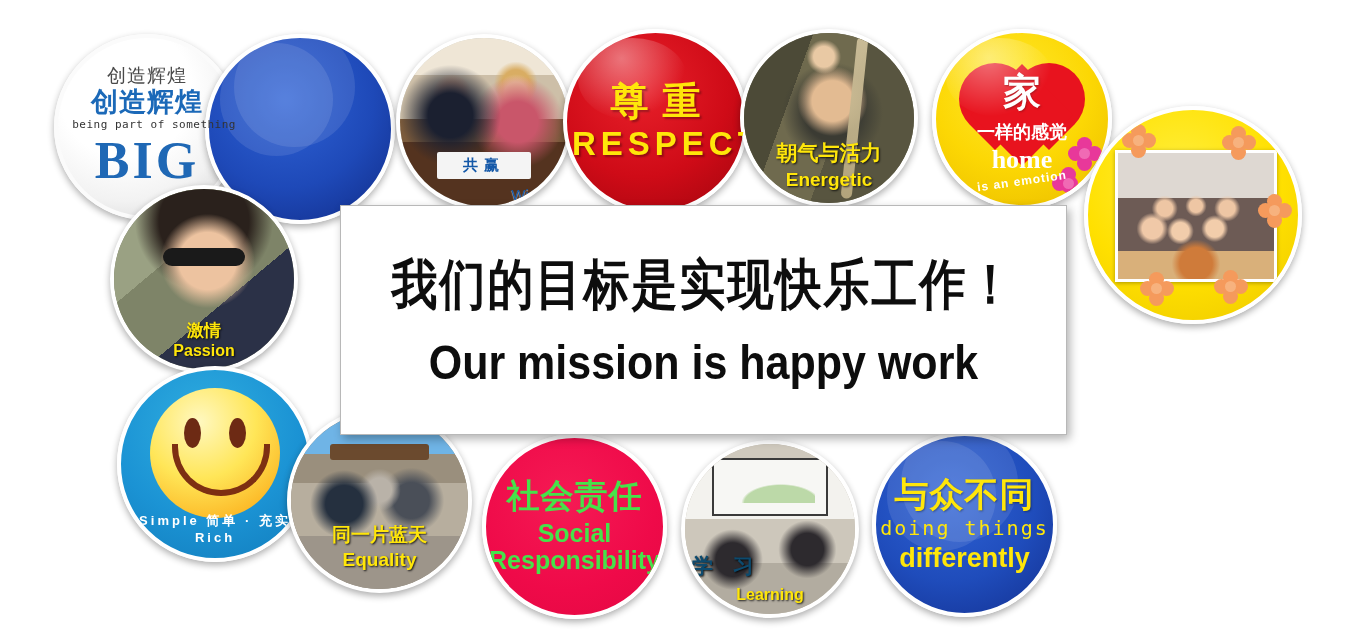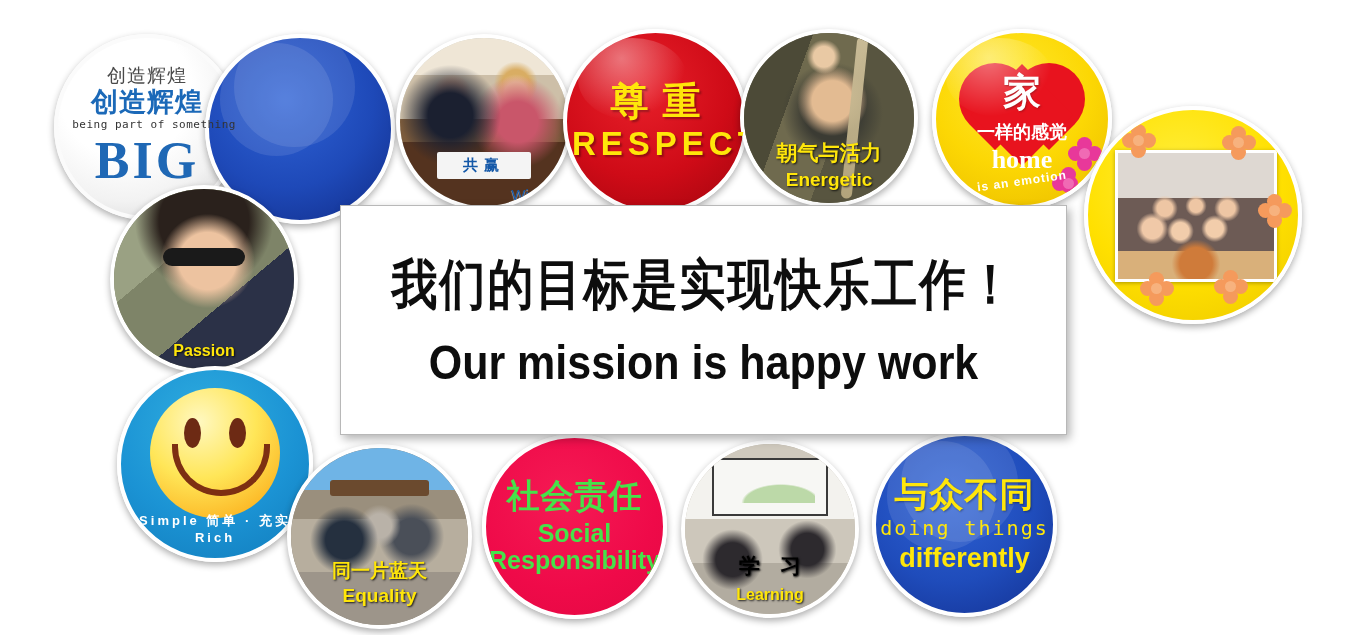--- a/index.html
+++ b/index.html
@@ -167,21 +167,21 @@
          width:130px;height:130px;border-radius:50%;
          background:radial-gradient(circle at 38% 26%,#fff8c0 0%,#ffe658 45%,#fcbc2a 78%,#f59a12 100%);}
   #smile .eye{position:absolute;width:17px;height:30px;border-radius:50%;background:#6d2a14;top:30px;}
   #smile .eye.l{left:34px;} #smile .eye.r{right:34px;}
   #smile .mouth{position:absolute;left:22px;top:56px;width:86px;height:46px;
          border:6px solid #7d2f12;border-top:none;border-radius:0 0 90px 90px;}
   #smile .arc{position:absolute;z-index:7;left:0;right:0;bottom:7%;text-align:center;
          font-size:13px;color:#ffffff;letter-spacing:3px;font-weight:bold;}
 
   
-  #equal{left:287px;top:444px;width:185px;height:185px;background:#8a8274;}
+  #equal{left:287px;top:408px;width:185px;height:185px;background:#8a8274;}
   #equal .ph{position:absolute;inset:0;
     background:
       radial-gradient(circle at 30% 52%,#25303f 0 12%,rgba(37,48,63,0) 22%),
       radial-gradient(circle at 50% 44%,#b9b2a8 0 9%,rgba(185,178,168,0) 16%),
       radial-gradient(circle at 68% 50%,#4a4f58 0 12%,rgba(74,79,88,0) 22%),
       linear-gradient(#6fb4e6 0 24%,#9a8f7d 24% 40%,#b7ae9e 40% 70%,#9d958a 70% 100%);}
   #equal .roof{position:absolute;z-index:4;left:22%;top:18%;width:56%;height:9%;background:#6b4a2e;border-radius:3px;}
   #equal .l1{position:absolute;z-index:7;width:100%;bottom:23%;text-align:center;font-size:19px;font-weight:bold;color:#ffe60a;text-shadow:1px 1px 2px rgba(0,0,0,.85);}
   #equal .l2{position:absolute;z-index:7;width:100%;bottom:10%;text-align:center;font-size:19px;font-weight:bold;color:#ffe60a;text-shadow:1px 1px 2px rgba(0,0,0,.85);}
 
@@ -195,21 +195,21 @@
   
   #learn{left:681px;top:440px;width:178px;height:178px;background:#bfb9ad;}
   #learn .ph{position:absolute;inset:0;
     background:
       radial-gradient(circle at 28% 68%,#2d2a2e 0 10%,rgba(45,42,46,0) 18%),
       radial-gradient(circle at 72% 62%,#2d2a2e 0 10%,rgba(45,42,46,0) 18%),
       linear-gradient(#cfc9bd 0 14%,#f3f2ee 14% 44%,#cdc7bb 44% 70%,#b2aca0 70% 100%);}
   #learn .screen{position:absolute;z-index:4;left:16%;top:8%;width:66%;height:32%;background:#f7f7f4;border:2px solid #3a3a3a;}
   #learn .curve{position:absolute;left:10%;top:30%;width:80%;height:50%;
       background:radial-gradient(ellipse at 62% 100%,#bcd9a8 0 46%,rgba(188,217,168,0) 50%);}
-  #learn .l1{position:absolute;z-index:7;width:100%;bottom:20%;text-align:center;font-size:21px;font-weight:bold;color:#000000;letter-spacing:7px;text-indent:7px;text-shadow:1px 1px 2px rgba(0,0,0,.85);}
+  #learn .l1{position:absolute;z-index:7;width:100%;bottom:20%;text-align:left;font-size:21px;font-weight:bold;color:#0c4a6e;letter-spacing:7px;text-indent:7px;text-shadow:1px 1px 2px rgba(0,0,0,.85);}
   #learn .l2{position:absolute;z-index:7;width:100%;bottom:6%;text-align:center;font-size:16px;font-weight:bold;color:#ffe60a;text-shadow:1px 1px 2px rgba(0,0,0,.85);}
 
   
   #diff{left:872px;top:432px;width:185px;height:185px;
         background:radial-gradient(circle at 42% 34%,#2f63d6 0%,#1f4cbb 55%,#17399e 85%,#12308a 100%);}
   #diff .l1{font-size:34px;color:#ffe60a;font-weight:bold;letter-spacing:1px;text-shadow:1px 1px 2px rgba(0,0,0,.35);}
   #diff .l2{font-size:20px;color:#ffe60a;font-family:"DejaVu Sans Mono","Liberation Mono",monospace;letter-spacing:2px;margin-top:6px;}
   #diff .l3{font-size:27px;color:#ffe60a;font-weight:bold;margin-top:5px;}
 
   
@@ -351,20 +351,21 @@
         <b></b>
         <b></b>
         <u></u>
       </div>
     <div class="pic"></div>
   </div>
 
   <div class="badge" id="passion">
     <div class="ph"></div>
     <div class="glass"></div>
+    <div class="l1">激情</div>
     <div class="l2">Passion</div>
   </div>
 
   <div class="badge" id="smile">
     <div class="face">
       <span class="eye l"></span>
         <span class="eye r"></span>
         <span class="mouth"></span>
     </div>
     <div class="arc">Simple 简单 · 充实 Rich</div>

